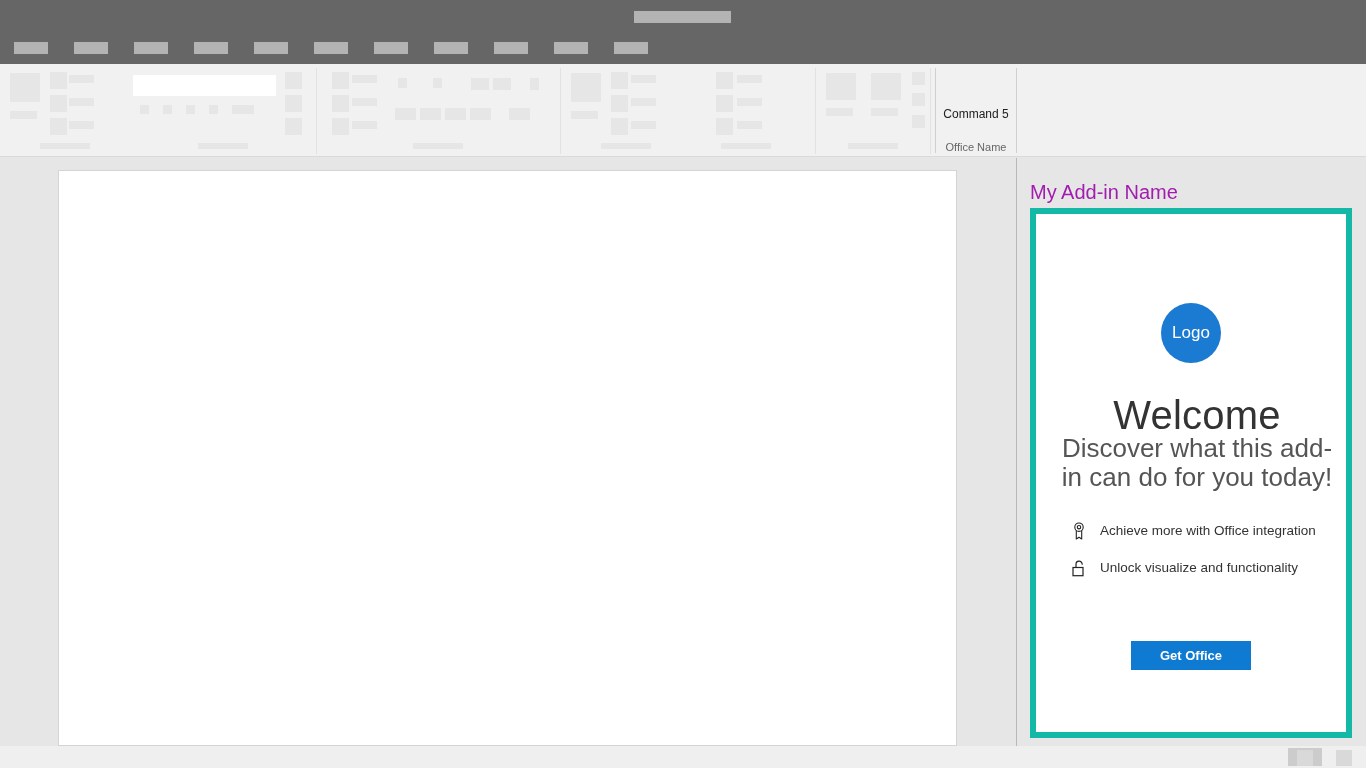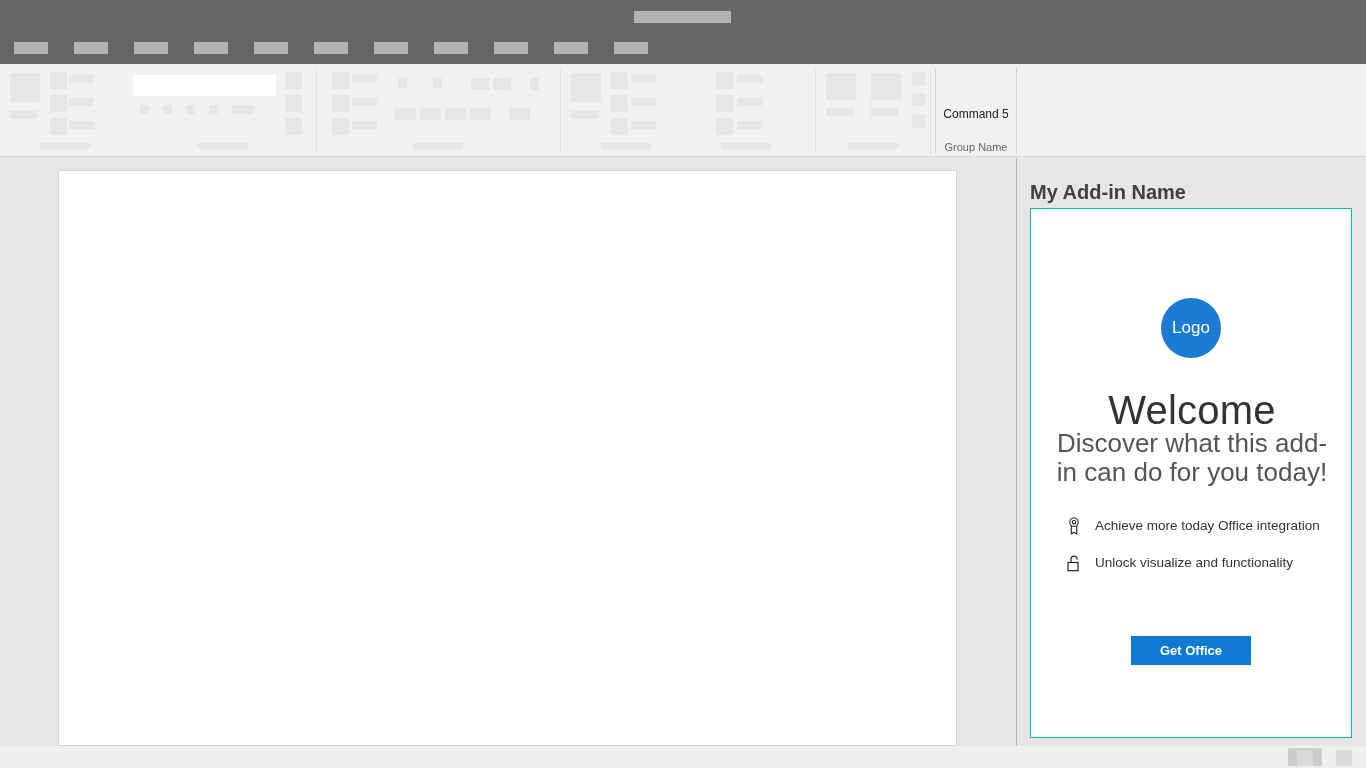--- a/index.html
+++ b/index.html
@@ -73,25 +73,25 @@
     background: #b8b8b8;
   }
 
   
   .taskpane {
     position: absolute; left: 1017px; top: 157px; width: 349px; height: 589px;
     background: #e6e6e6;
   }
   .pane-title {
     position: absolute; left: 13px; top: 24px;
-    font-size: 20px; color: #404040; font-weight: 700; white-space: nowrap;
+    font-size: 20px; color: #a21caf; font-weight: 400; white-space: nowrap;
   }
   .pane-card {
     position: absolute; left: 13px; top: 51px; width: 322px; height: 530px;
-    background: #ffffff; border: 1px solid #14b8a6;
+    background: #ffffff; border: 6px solid #14b8a6;
   }
   .logo {
     position: absolute; left: 50%; margin-left: -30px; top: 89px;
     width: 60px; height: 60px; border-radius: 50%; background: #1b7ad1;
     color: #ffffff; font-size: 17px; display: flex;
     align-items: center; justify-content: center;
   }
   .welcome {
     position: absolute; left: 0; top: 179px; width: 322px; text-align: center;
     font-size: 40px; font-weight: 300; color: #333333; letter-spacing: .2px;
@@ -217,21 +217,21 @@
       <div class="rb" style="left: 912px; top: 29px; width: 13px; height: 13px;"></div>
       <div class="rb" style="left: 912px; top: 51px; width: 13px; height: 13px;"></div>
       <div class="rb" style="left: 848px; top: 79px; width: 50px; height: 6px;"></div>
     </div>
 
   <div class="cmd-sep-left"></div>
   <div class="cmd-sep-right"></div>
   <div class="cmd-group">
 
     <div class="cmd-label">Command 5</div>
-    <div class="cmd-group-name">Group Name</div>
+    <div class="cmd-group-name">Office Name</div>
   </div>
 
   <div class="workspace"></div>
   <div class="page"></div>
   <div class="pane-divider"></div>
 
   <div class="taskpane">
     <div class="pane-title">My Add-in Name</div>
 
     <div class="pane-card">
@@ -239,21 +239,21 @@
       <div class="welcome">Welcome</div>
       <div class="subtitle">Discover what this add-in can do for you today!</div>
 
       <div class="features" id="features">
           <div class="feature">
             <span class="ficon"><svg viewBox="0 0 20 20" width="20" height="20" fill="none" stroke="#222" stroke-width="1.1">
                 <circle cx="10" cy="6.2" r="4.2"></circle>
                 <circle cx="10" cy="6.2" r="1.7"></circle>
                 <path d="M7.3 9.6 L7.3 18 L10 16.2 L12.7 18 L12.7 9.6" stroke-linejoin="round"></path>
               </svg></span>
-            <span class="ftext">Achieve more today Office integration</span>
+            <span class="ftext">Achieve more with Office integration</span>
           </div>
           <div class="feature">
             <span class="ficon"><svg viewBox="0 0 20 20" width="20" height="20" fill="none" stroke="#222" stroke-width="1.2">
                 <rect x="4" y="9.5" width="10" height="8.2"></rect>
                 <path d="M7 9.5 V6.4 A3.1 3.1 0 0 1 13.2 6.2" stroke-linecap="round"></path>
               </svg></span>
             <span class="ftext">Unlock visualize and functionality</span>
           </div>
         </div>
 

